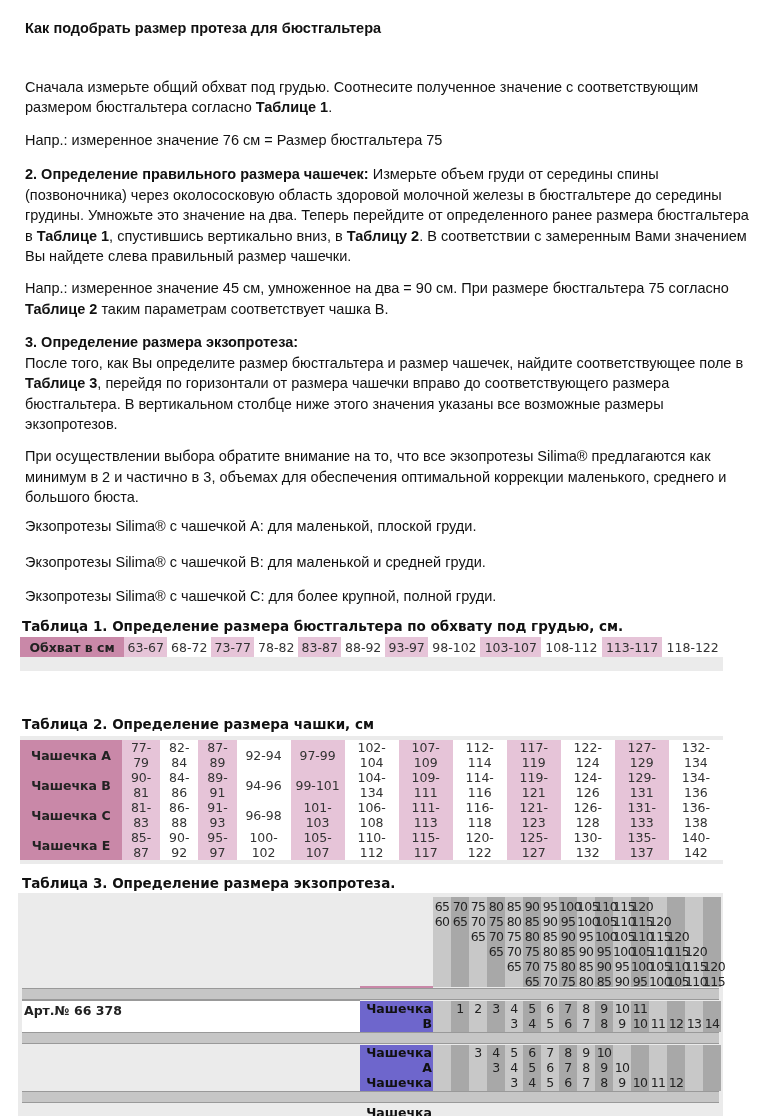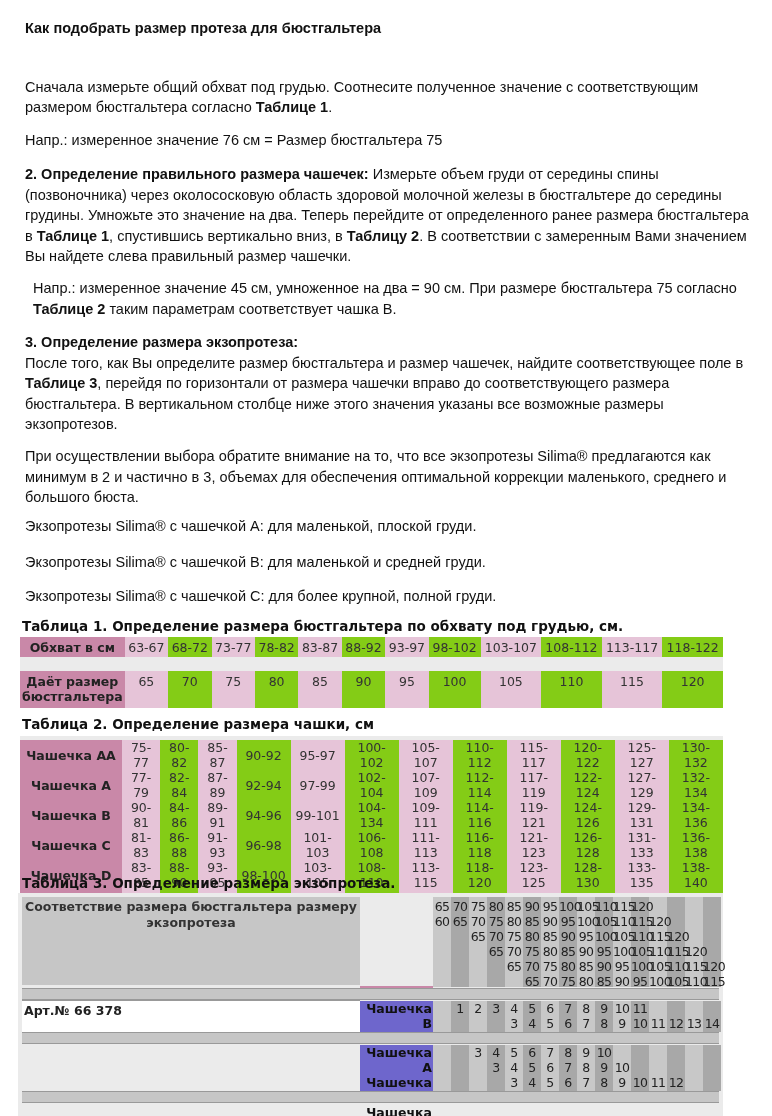--- a/index.html
+++ b/index.html
@@ -11,21 +11,21 @@
   .tcap { position:absolute; left:22px; font-family:"DejaVu Sans", sans-serif;
           font-weight:bold; font-size:13.5px; }
   table { border-collapse:collapse; font-family:"DejaVu Sans", sans-serif; }
   
   #t1 { position:absolute; left:20px; top:637px; width:703px; background:#ebebeb; }
   #t1 td { font-size:12.5px; text-align:center; padding:0 2px; color:#333; }
   #t1 .lab { font-weight:bold; color:#222; width:100px; background:#c988a8; }
   #t1 .r1 td { height:20px; }
   #t1 .gap td { height:14px; background:#ebebeb; }
   #t1 .r2 td { height:34px; vertical-align:top; padding-top:3px; }
-  .dk { background:#84cc16;margin-top:12px; }
+  .dk { background:#ffffff;margin-top:12px; }
   .lt { background:#e6c4d8; }
   
   #t2 { position:absolute; left:20px; top:736px; width:703px; background:#ebebeb; }
   #t2 td { font-size:12.5px; text-align:center; height:17.5px; padding:0 1px; color:#333; }
   #t2 .lab { font-weight:bold; color:#222; width:100px; background:#c988a8; }
   #t2 .pad td { height:4px; background:#ebebeb; }
   
   #t3 { position:absolute; left:18px; top:893px; width:705px; height:223px; background:#ebebeb; }
   .t3-hdr { position:absolute; left:4px; top:4px; width:338px; height:86px; background:#c6c6c6;
             font-family:"DejaVu Sans", sans-serif; font-weight:bold; font-size:12.5px; color:#333;
@@ -55,21 +55,21 @@
 
 <div class="txt" style="top:56px;">
   <br>
   <span>Сначала измерьте общий обхват под грудью. Соотнесите полученное значение с соответствующим размером бюстгальтера согласно </span><b>Таблице 1</b><span>.</span>
 </div>
 <div class="txt" style="top:130px;">Напр.: измеренное значение 76 см = Размер бюстгальтера 75</div>
 
 <div class="txt" style="top:164px;">
   <b>2. Определение правильного размера чашечек:</b><span> Измерьте объем груди от середины спины (позвоночника) через околососковую область здоровой молочной железы в бюстгальтере до середины грудины. Умножьте это значение на два. Теперь перейдите от определенного ранее размера бюстгальтера в </span><b>Таблице 1</b><span>, спустившись вертикально вниз, в </span><b>Таблицу 2</b><span>. В соответствии с замеренным Вами значением Вы найдете слева правильный размер чашечки.</span>
 </div>
-<div class="txt" style="top:278px;margin-left:8px;">
+<div class="txt" style="top:278px;">
   <span>Напр.: измеренное значение 45 см, умноженное на два = 90 см. При размере бюстгальтера 75 согласно </span><b>Таблице 2</b><span> таким параметрам соответствует чашка В.</span>
 </div>
 
 <div class="txt" style="top:332px;">
   <b>3. Определение размера экзопротеза:</b><br>
   <span>После того, как Вы определите размер бюстгальтера и размер чашечек, найдите соответствующее поле в </span><b>Таблице 3</b><span>, перейдя по горизонтали от размера чашечки вправо до соответствующего размера бюстгальтера. В вертикальном столбце ниже этого значения указаны все возможные размеры экзопротезов.</span>
 </div>
 <div class="txt" style="top:446px;">При осуществлении выбора обратите внимание на то, что все экзопротезы Silima® предлагаются как минимум в 2 и частично в 3, объемах для обеспечения оптимальной коррекции маленького, среднего и большого бюста.</div>
 <div class="txt" style="top:516px;">Экзопротезы Silima® с чашечкой A: для маленькой, плоской груди.</div>
 <div class="txt" style="top:552px;">Экзопротезы Silima® с чашечкой B: для маленькой и средней груди.</div>
@@ -101,58 +101,28 @@
         <td></td>
         <td></td>
         <td></td>
         <td></td>
         <td></td>
         <td></td>
         <td></td>
         <td></td>
         <td></td>
       </tr>
-  <tr class="r2" id="t1r2">
-        <td class="lab">Даёт размер бюстгальтера</td>
-        <td class="lt">65</td>
-        <td class="dk">70</td>
-        <td class="lt">75</td>
-        <td class="dk">80</td>
-        <td class="lt">85</td>
-        <td class="dk">90</td>
-        <td class="lt">95</td>
-        <td class="dk">100</td>
-        <td class="lt">105</td>
-        <td class="dk">110</td>
-        <td class="lt">115</td>
-        <td class="dk">120</td>
-      </tr>
 </tbody>
   </table>
 
 <div class="tcap" style="top:716px;text-align:center;">Таблица 2. Определение размера чашки, см</div>
 <table id="t2">
     <tbody id="t2body">
       <tr class="pad">
         <td colspan="13"></td>
-      </tr>
-      <tr>
-        <td class="lab">Чашечка AA</td>
-        <td class="lt">75-77</td>
-        <td class="dk">80-82</td>
-        <td class="lt">85-87</td>
-        <td class="dk">90-92</td>
-        <td class="lt">95-97</td>
-        <td class="dk">100-102</td>
-        <td class="lt">105-107</td>
-        <td class="dk">110-112</td>
-        <td class="lt">115-117</td>
-        <td class="dk">120-122</td>
-        <td class="lt">125-127</td>
-        <td class="dk">130-132</td>
       </tr>
       <tr>
         <td class="lab">Чашечка A</td>
         <td class="lt">77-79</td>
         <td class="dk">82-84</td>
         <td class="lt">87-89</td>
         <td class="dk">92-94</td>
         <td class="lt">97-99</td>
         <td class="dk">102-104</td>
         <td class="lt">107-109</td>
@@ -186,35 +156,20 @@
         <td class="lt">101-103</td>
         <td class="dk">106-108</td>
         <td class="lt">111-113</td>
         <td class="dk">116-118</td>
         <td class="lt">121-123</td>
         <td class="dk">126-128</td>
         <td class="lt">131-133</td>
         <td class="dk">136-138</td>
       </tr>
       <tr>
-        <td class="lab">Чашечка D</td>
-        <td class="lt">83-85</td>
-        <td class="dk">88-90</td>
-        <td class="lt">93-95</td>
-        <td class="dk">98-100</td>
-        <td class="lt">103-105</td>
-        <td class="dk">108-110</td>
-        <td class="lt">113-115</td>
-        <td class="dk">118-120</td>
-        <td class="lt">123-125</td>
-        <td class="dk">128-130</td>
-        <td class="lt">133-135</td>
-        <td class="dk">138-140</td>
-      </tr>
-      <tr>
         <td class="lab">Чашечка E</td>
         <td class="lt">85-87</td>
         <td class="dk">90-92</td>
         <td class="lt">95-97</td>
         <td class="dk">100-102</td>
         <td class="lt">105-107</td>
         <td class="dk">110-112</td>
         <td class="lt">115-117</td>
         <td class="dk">120-122</td>
         <td class="lt">125-127</td>
@@ -223,21 +178,20 @@
         <td class="dk">140-142</td>
       </tr>
       <tr class="pad">
         <td colspan="13"></td>
       </tr>
     </tbody>
   </table>
 
 <div class="tcap" style="top:875px;">Таблица 3. Определение размера экзопротеза.</div>
 <div id="t3">
-  <div class="t3-hdr">Соответствие размера бюстгальтера размеру экзопротеза</div>
   <div class="t3-pinkline"></div>
   <div class="grid" id="t3head" style="top:4px;height:90px;">
       <div class="gcol l" style="left: 0px;"></div>
       <div class="gcol d" style="left: 18px;"></div>
       <div class="gcol l" style="left: 36px;"></div>
       <div class="gcol d" style="left: 54px;"></div>
       <div class="gcol l" style="left: 72px;"></div>
       <div class="gcol d" style="left: 90px;"></div>
       <div class="gcol l" style="left: 108px;"></div>
       <div class="gcol d" style="left: 126px;"></div>

